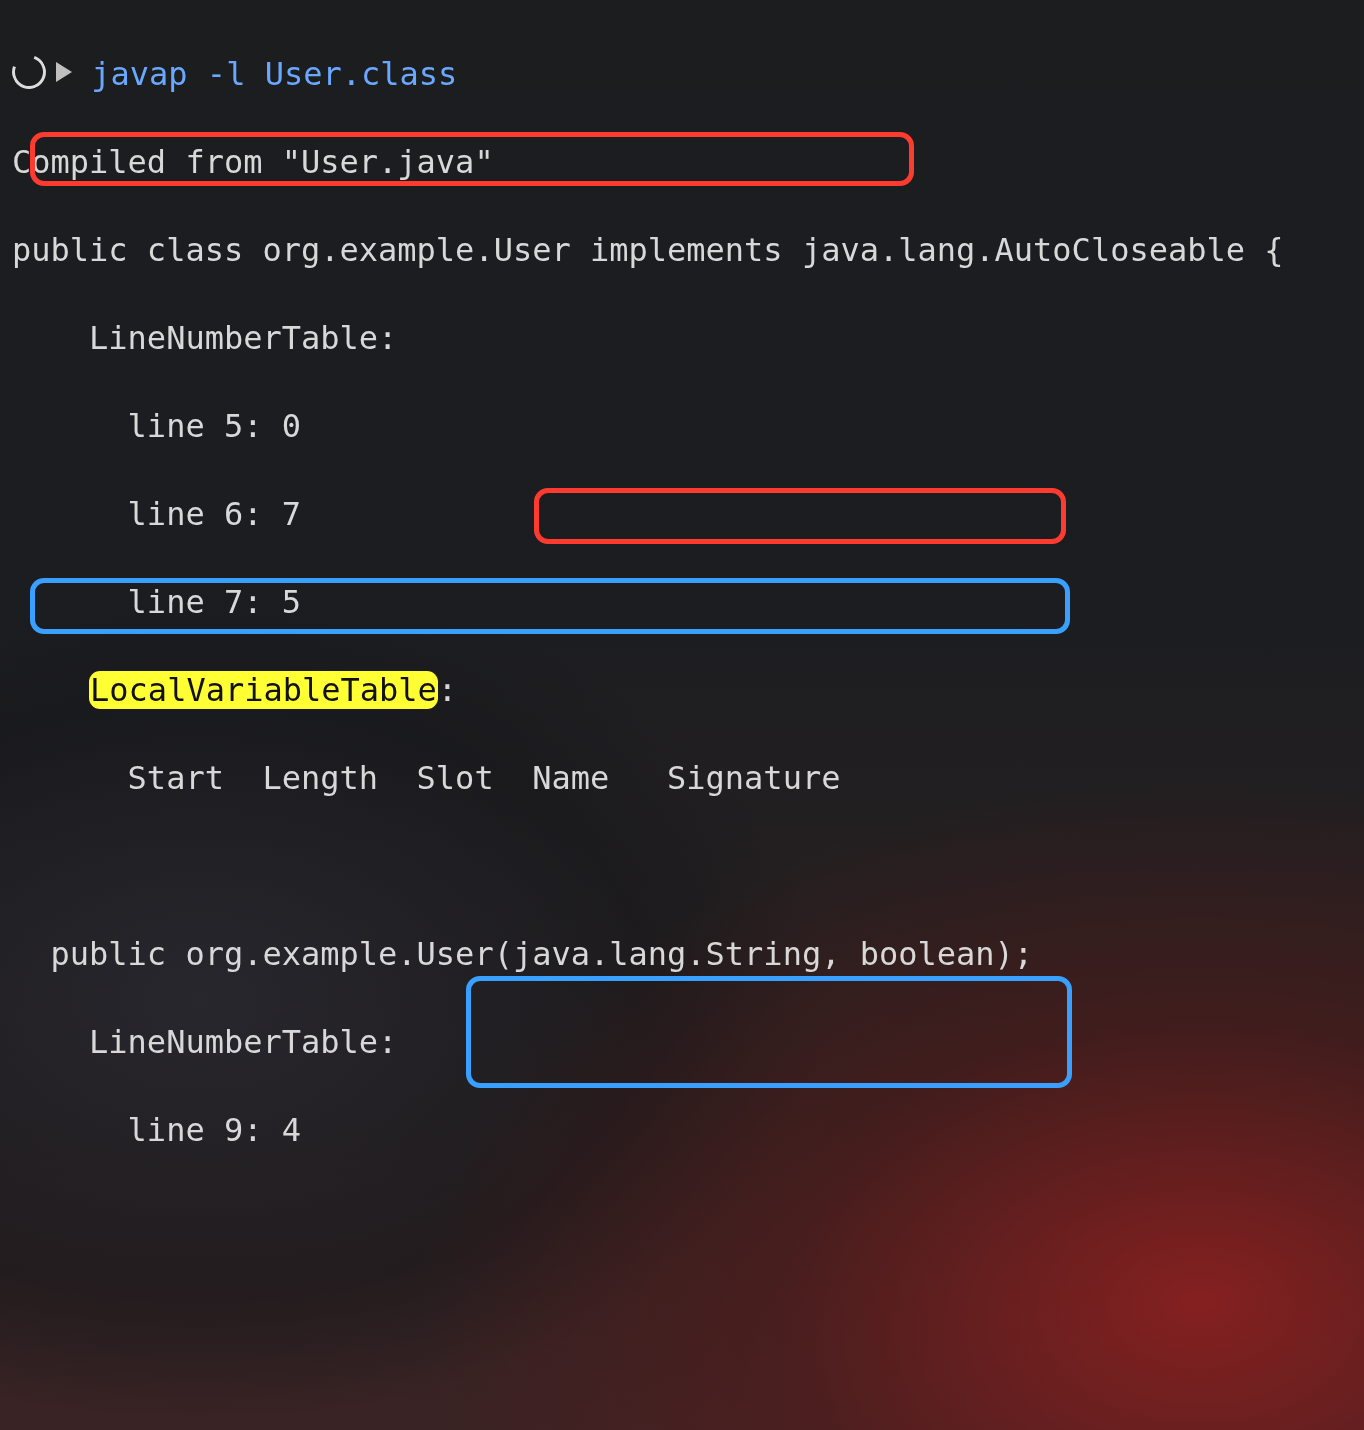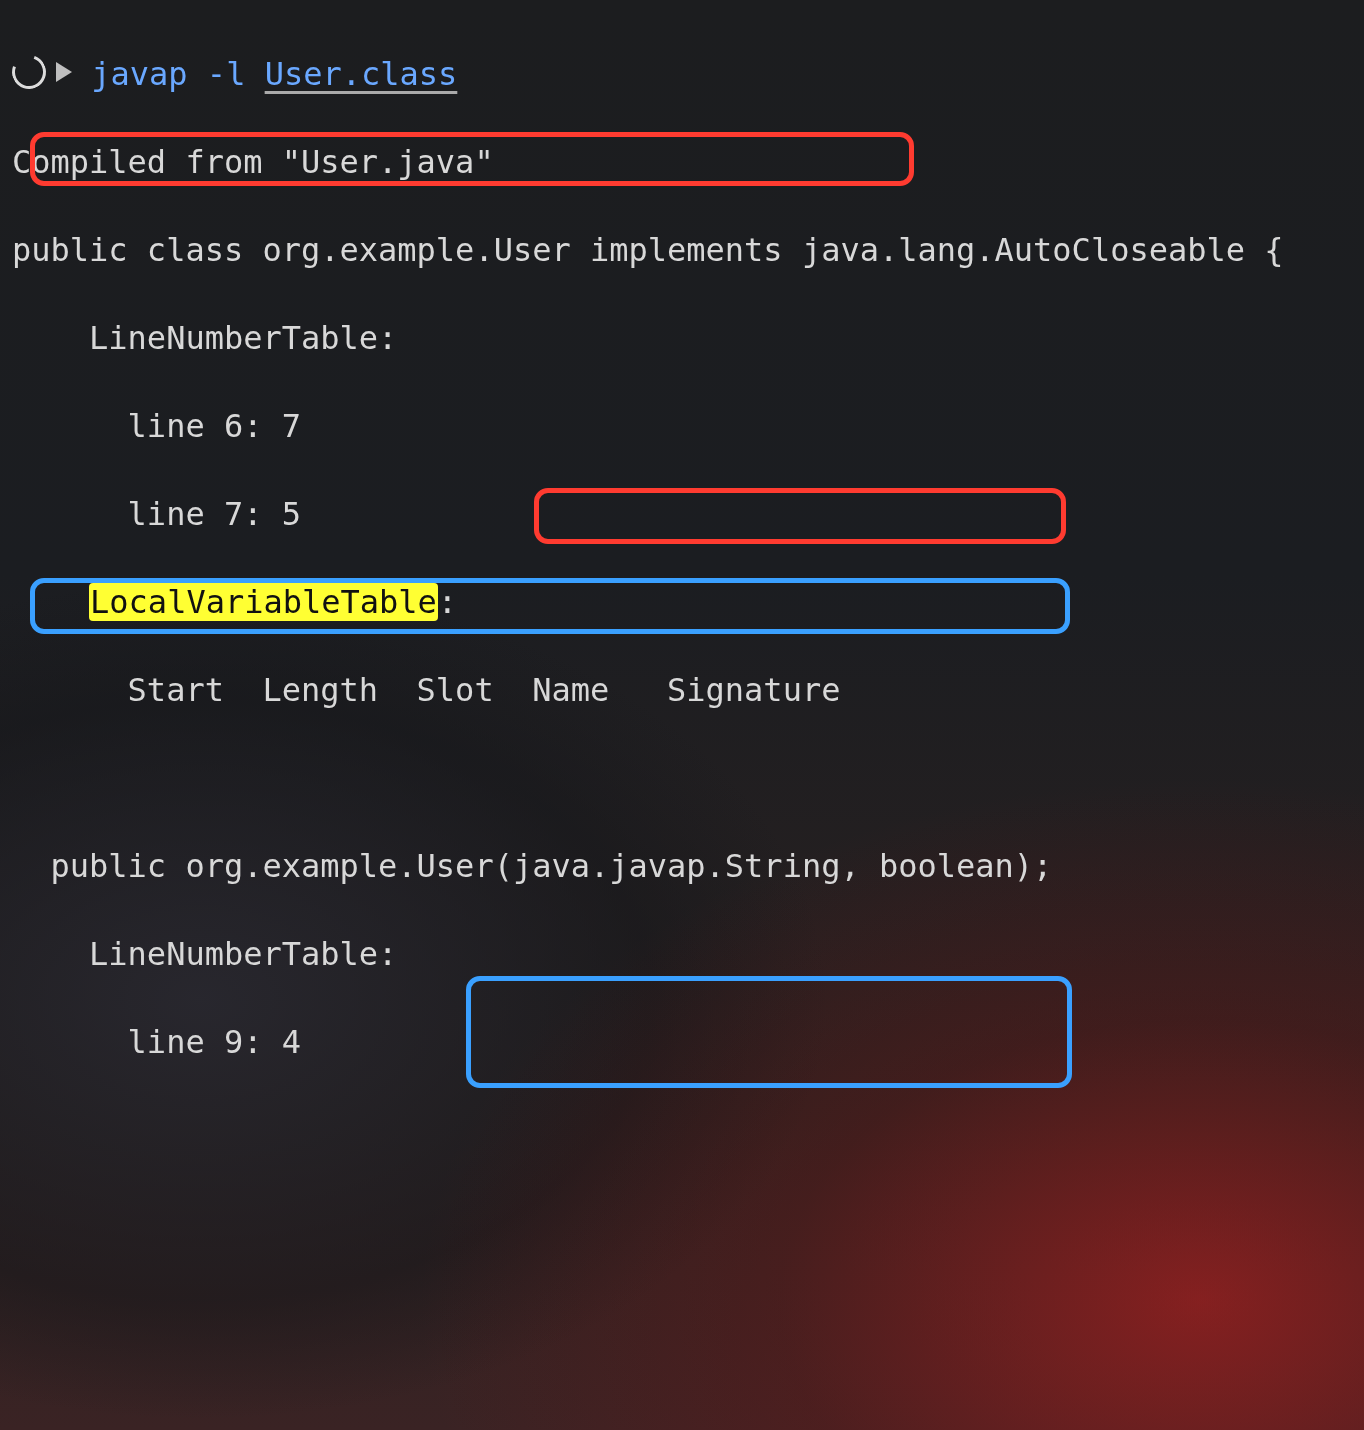--- a/index.html
+++ b/index.html
@@ -27,26 +27,26 @@
       linear-gradient(180deg, #1c1d1f 0%, #1b1d21 40%, #2a2120 78%, #3a2324 100%);
     z-index: 0;
   }
   .terminal {
     position: relative;
     z-index: 1;
     padding: 8px 12px 12px 12px;
     white-space: pre;
   }
   .prompt-cmd { color: #6aa8ff; }
-  .underline { text-decoration: underline; text-decoration-color: #aaa; text-underline-offset: 6px; }
+  .underline { text-decoration-color: #aaa; text-underline-offset: 6px; }
   .hl-yellow {
     background: #ffff33;
     color: #111;
     padding: 0 1px;
-    border-radius: 4px;
+    border-radius: 11px;
   }
   .box {
     position: absolute;
     border-radius: 14px;
     box-sizing: border-box;
     pointer-events: none;
     z-index: 2;
   }
   .box-red { border: 5px solid #ff3b30; }
   .box-blue { border: 5px solid #3aa0ff; }
@@ -75,26 +75,27 @@
 </head>
 <body>
 
 <div class="bg"></div>
 
 <div class="terminal">
 <div><span class="prompt-icons"><span class="debian-swirl"></span><span class="chevron"></span></span> <span class="prompt-cmd"><span>javap -l </span><span class="underline">User.class</span></span></div>
 <div>Compiled from "User.java"</div>
 <div>public class org.example.User implements java.lang.AutoCloseable {</div>
 <div>    LineNumberTable:</div>
+<div>      line 5: 0</div>
 <div>      line 6: 7</div>
 <div>      line 7: 5</div>
 <div><span>    </span><span class="hl-yellow">LocalVariableTable</span><span>:</span></div>
 <div>      Start  Length  Slot  Name   Signature</div>
 <div> </div>
-<div>  public org.example.User(java.javap.String, boolean);</div>
+<div>  public org.example.User(java.lang.String, boolean);</div>
 <div>    LineNumberTable:</div>
 <div>      line 9: 4</div>
 
 
 
 
 
 
 
 

